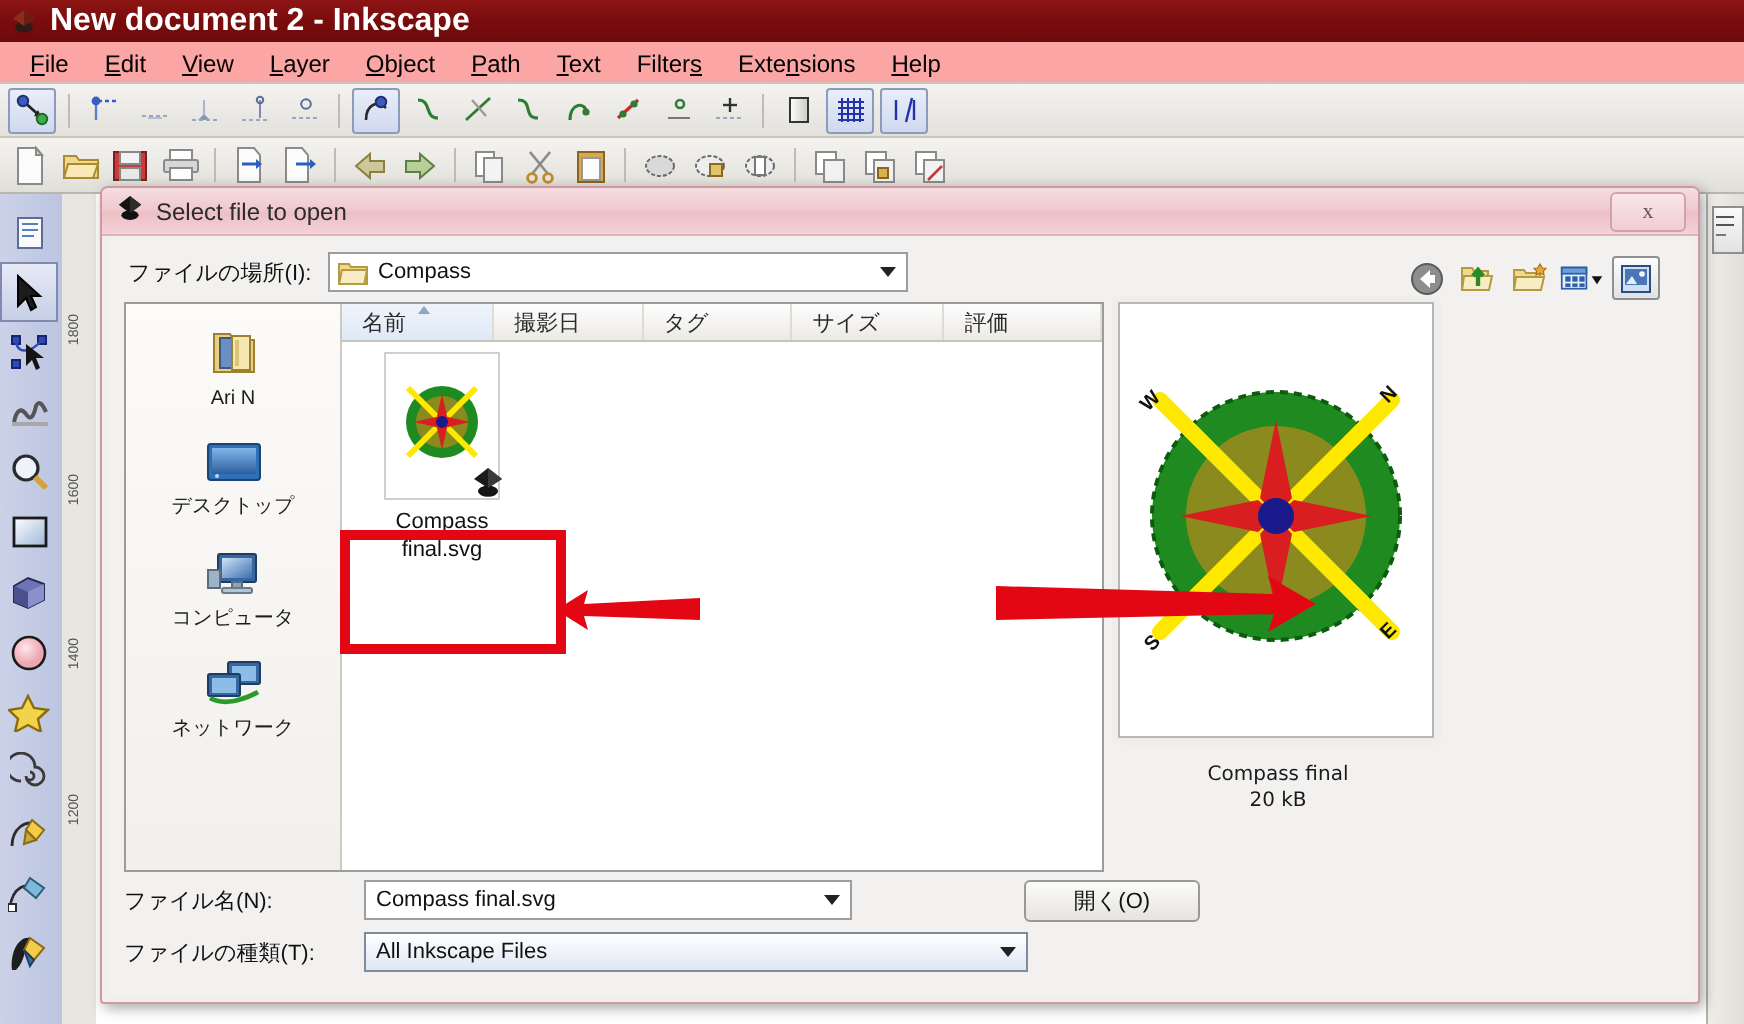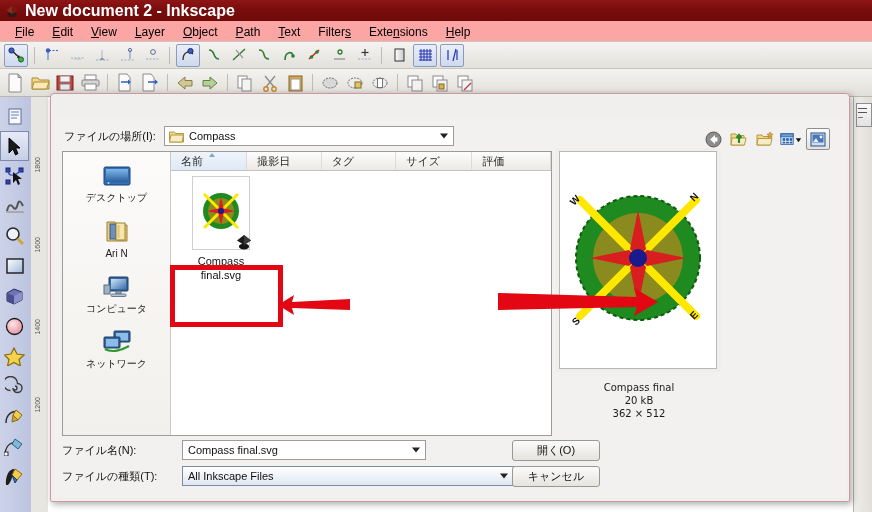--- a/index.html
+++ b/index.html
@@ -542,20 +542,31 @@
 
   <div class="docpanel">
     <div class="dp-box"></div>
     <div class="dp-line" style="top:11px"></div>
     <div class="dp-line" style="top:15px"></div>
     <div class="dp-line" style="top:20px;width:5px;background:#777"></div>
   </div>
 
   <div class="dlg">
 
+    <div class="dlg-title">
+      <span>
+        <svg width="14" height="14" viewBox="0 0 14 14">
+          <ellipse cx="7" cy="10.6" rx="4.3" ry="2.4" fill="#111"></ellipse>
+          <polygon points="7,1 12.6,5.4 7,9.6 1.4,5.4" fill="#141414"></polygon>
+          <polygon points="7,1 12.6,5.4 7,9.6" fill="#2c2c2c"></polygon>
+        </svg>
+      </span>
+      <span class="t">Select file to open</span>
+      <div class="dlg-close">x</div>
+    </div>
 
     <div class="dlg-body">
 
       <div class="pathrow">
         <span class="pathlabel">ファイルの場所(I):</span>
         <div class="combo" style="width:290px">
           <span class="folder-ico">
             <svg width="15" height="13" viewBox="0 0 15 13">
               <path d="M0.5 2h5l1 1.5H14.5V12H0.5z" fill="#f1d98c" stroke="#b49a43"></path>
               <path d="M2 5h12.5l-1.4 7H0.5z" fill="#f8ecc4" stroke="#b49a43"></path>
@@ -608,46 +619,46 @@
               <polygon points="3,10 6,6 8.5,10" fill="#e8eef8"></polygon>
               <circle cx="11" cy="5" r="1.4" fill="#f3f6fb"></circle>
             </svg>
           </div>
         </div>
       </div>
 
       <div class="listpanel">
 
         <div class="places">
+          <div class="place">
+            <span>
+              <svg width="26" height="24" viewBox="0 0 26 24">
+                <path d="M3 2h8l2 3h10v16H3z" fill="#e9cf7e" stroke="#9b8033"></path>
+                <rect x="6" y="4" width="6" height="15" fill="#6b8fc0" stroke="#3c5a85"></rect>
+                <rect x="12" y="3" width="9" height="17" fill="#f5e7ae" stroke="#9b8033"></rect>
+                <rect x="13.5" y="5" width="2" height="13" fill="#dcc575"></rect>
+              </svg>
+            </span>
+            <span class="lbl">Ari N</span>
+          </div>
           <div class="place">
             <span>
               <svg width="28" height="22" viewBox="0 0 28 22">
                 <rect x="1" y="1" width="26" height="18" rx="1.5" fill="#2f6fb5" stroke="#1b4470"></rect>
                 <rect x="3" y="3" width="22" height="13" fill="url(#dsk)"></rect>
                 <defs>
                     <linearGradient id="dsk" x1="0" y1="0" x2="0" y2="1">
                   <stop offset="0" stop-color="#7fb6e8"></stop>
                       <stop offset="1" stop-color="#2b5f9e"></stop>
                 </linearGradient>
                   </defs>
                 <circle cx="5.5" cy="17" r="1" fill="#bcd7f0"></circle>
               </svg>
             </span>
             <span class="lbl">デスクトップ</span>
-          </div>
-          <div class="place">
-            <span>
-              <svg width="26" height="24" viewBox="0 0 26 24">
-                <path d="M3 2h8l2 3h10v16H3z" fill="#e9cf7e" stroke="#9b8033"></path>
-                <rect x="6" y="4" width="6" height="15" fill="#6b8fc0" stroke="#3c5a85"></rect>
-                <rect x="12" y="3" width="9" height="17" fill="#f5e7ae" stroke="#9b8033"></rect>
-                <rect x="13.5" y="5" width="2" height="13" fill="#dcc575"></rect>
-              </svg>
-            </span>
-            <span class="lbl">Ari N</span>
           </div>
           <div class="place">
             <span>
               <svg width="28" height="24" viewBox="0 0 28 24">
                 <rect x="6" y="2" width="19" height="14" rx="1" fill="#37679e" stroke="#1d3c63"></rect>
                 <rect x="8" y="4" width="15" height="10" fill="url(#cg)"></rect>
                 <defs>
                     <linearGradient id="cg" x1="0" y1="0" x2="1" y2="1">
                   <stop offset="0" stop-color="#cfe4f8"></stop>
                       <stop offset="1" stop-color="#3b6fae"></stop>
@@ -759,39 +770,37 @@
                 <text x="56" y="62" transform="rotate(-45,56,62)">E</text>
                 <text x="-62" y="68" transform="rotate(-45,-62,68)">S</text>
                 <text x="-64" y="-52" transform="rotate(-45,-64,-52)">W</text>
               </g>
             </g>
           </svg>
         </div>
         <div class="prev-info">
           <div>Compass final</div>
           <div>20 kB</div>
-          <div>362 × 512</div>
         </div>
       </div>
 
       <div class="bottomrow">
         <span class="brlabel" style="left:0;top:5px">ファイル名(N):</span>
         <div class="combo" style="position:absolute;left:120px;top:2px;width:244px">
           <span class="val">Compass final.svg</span>
           <span class="arrow"></span>
         </div>
 
         <span class="brlabel" style="left:0;top:31px">ファイルの種類(T):</span>
         <div class="combo" style="position:absolute;left:120px;top:28px;width:332px;background:linear-gradient(to bottom,#ffffff,#dfe7f2);border-color:#7d8ba0;">
           <span class="val">All Inkscape Files</span>
           <span class="arrow"></span>
         </div>
 
         <div class="btn" style="left:450px;top:2px">開く(O)</div>
-        <div class="btn" style="left:450px;top:28px">キャンセル</div>
       </div>
 
     </div>
   </div>
 
   <div class="anno-box" style="left:170px;top:265px;width:113px;height:62px;"></div>
 
   <div class="anno-arrow" style="left:278px;top:290px;width:72px;height:30px;">
     <svg width="72" height="30" viewBox="0 0 72 30">
       <polygon points="0,15 16,5 14,12 72,9 72,20 14,18 16,25" fill="#e30613"></polygon>

